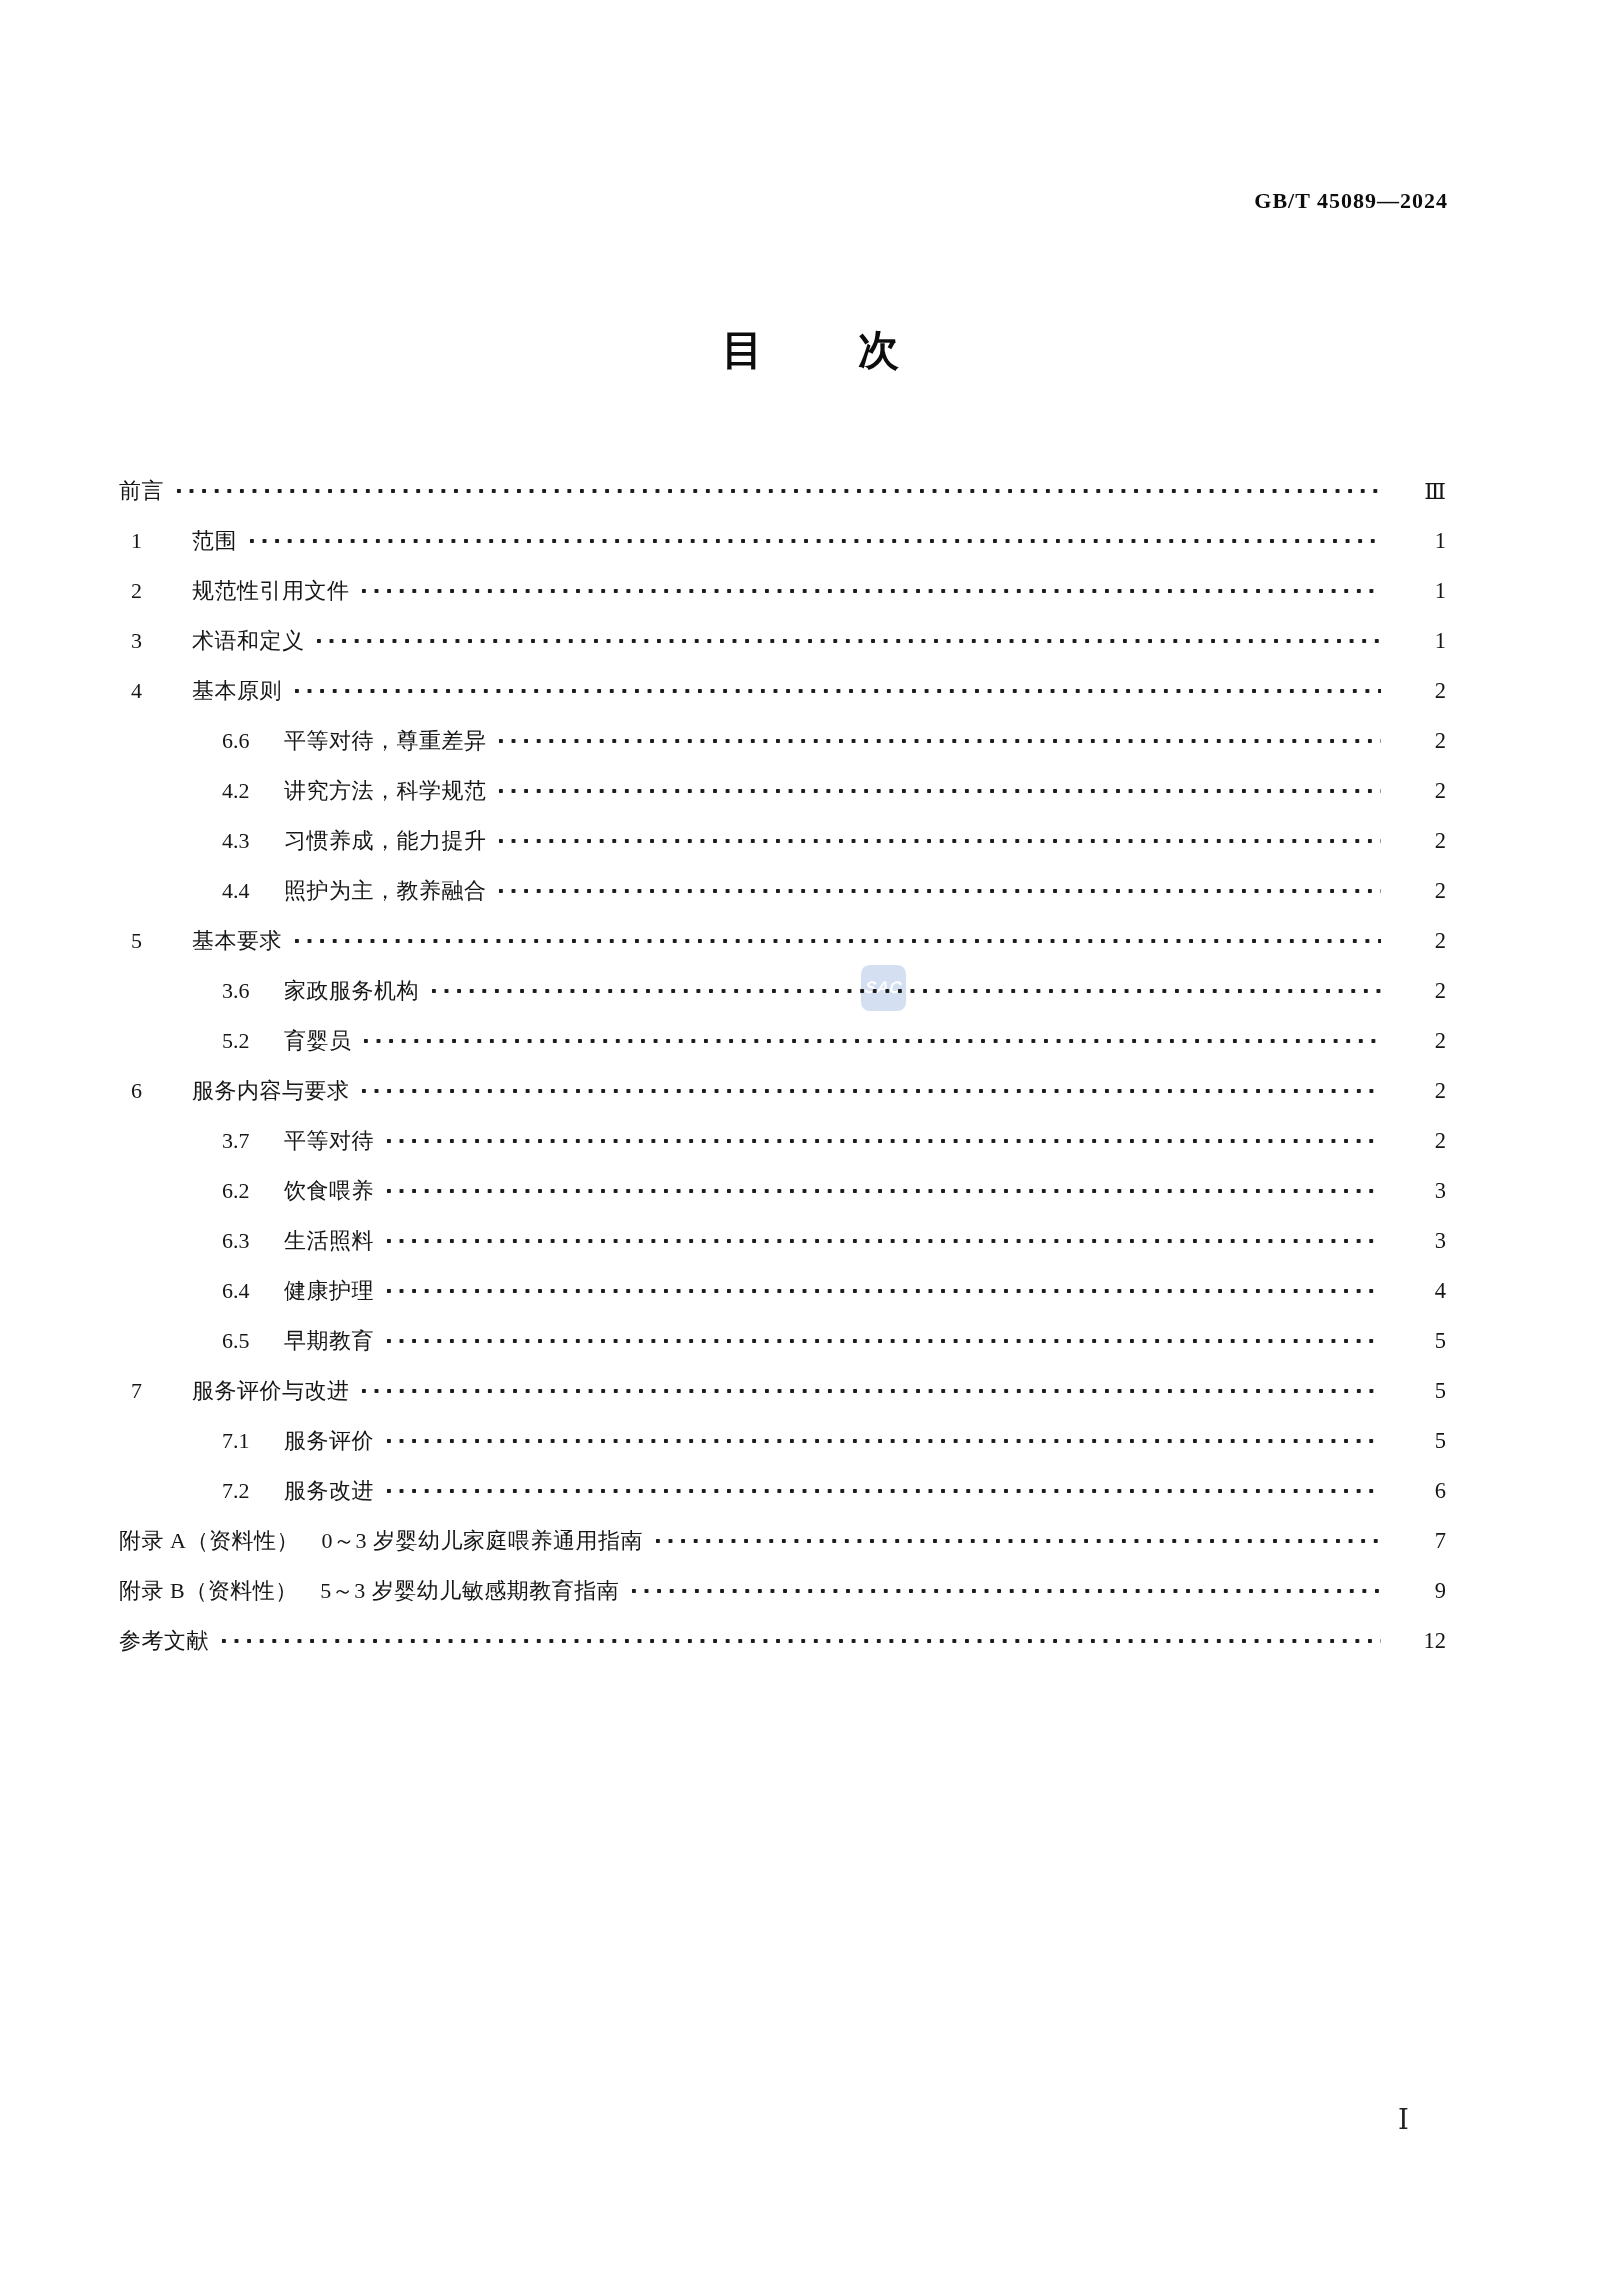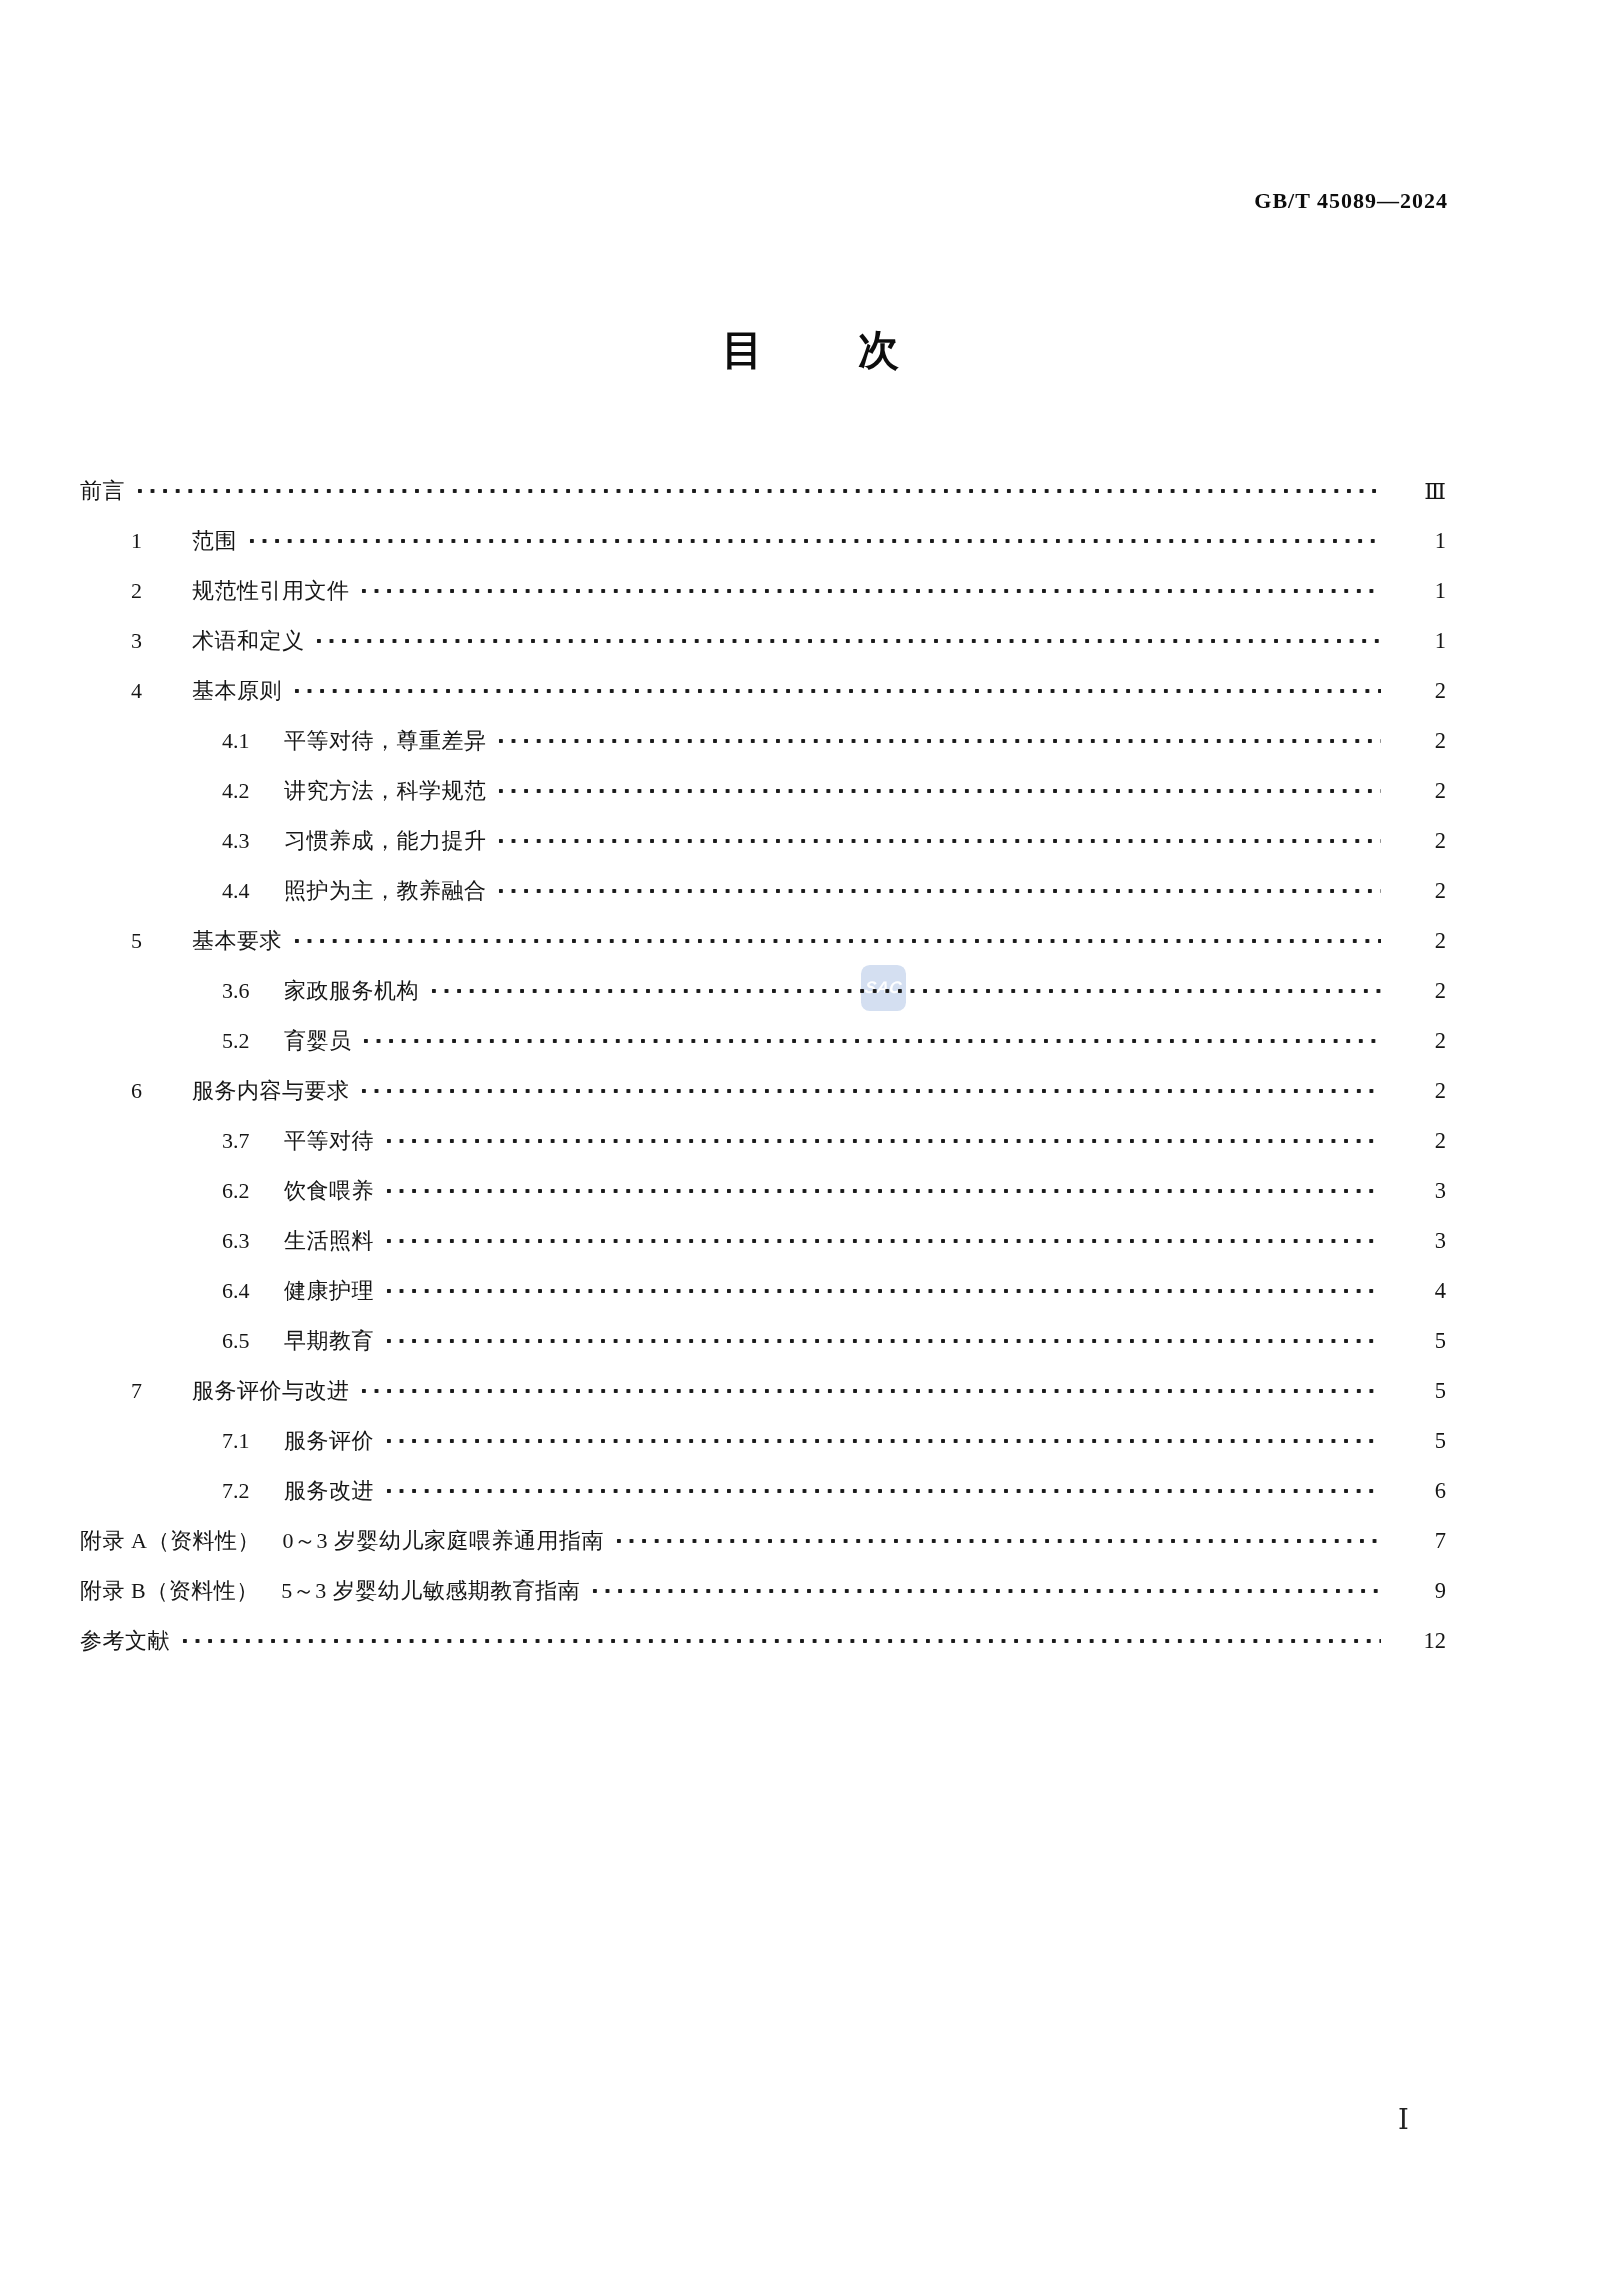--- a/index.html
+++ b/index.html
@@ -68,21 +68,21 @@
   }
   .toc-row {
     display: flex;
     align-items: center;
     height: 50px;
     font-size: 22px;
     white-space: nowrap;
   }
   .toc-row.l0    { padding-left: 131px; }
   .toc-row.l1    { padding-left: 222px; }
-  .toc-row.plain { padding-left: 80px; }
+  .toc-row.plain { padding-left: 119px; }
   .toc-row .num  { display: inline-block; }
   .toc-row.l0 .num { width: 61px; }
   .toc-row.l1 .num { width: 62px; }
   .toc-row .label { letter-spacing: 0.5px; }
   .leader {
     flex: 1;
     align-self: center;
     height: 7.8px;
     margin-left: 11.8px;
     margin-right: 7.8px;
@@ -151,21 +151,21 @@
     </div>
 
     <div class="toc-row l0">
       <span class="num">4</span>
       <span class="label">基本原则</span>
       <span class="leader"></span>
       <span class="pageno">2</span>
     </div>
 
     <div class="toc-row l1">
-      <span class="num">4.1</span>
+      <span class="num">6.6</span>
       <span class="label">平等对待，尊重差异</span>
       <span class="leader"></span>
       <span class="pageno">2</span>
     </div>
 
     <div class="toc-row l1">
       <span class="num">4.2</span>
       <span class="label">讲究方法，科学规范</span>
       <span class="leader"></span>
       <span class="pageno">2</span>

